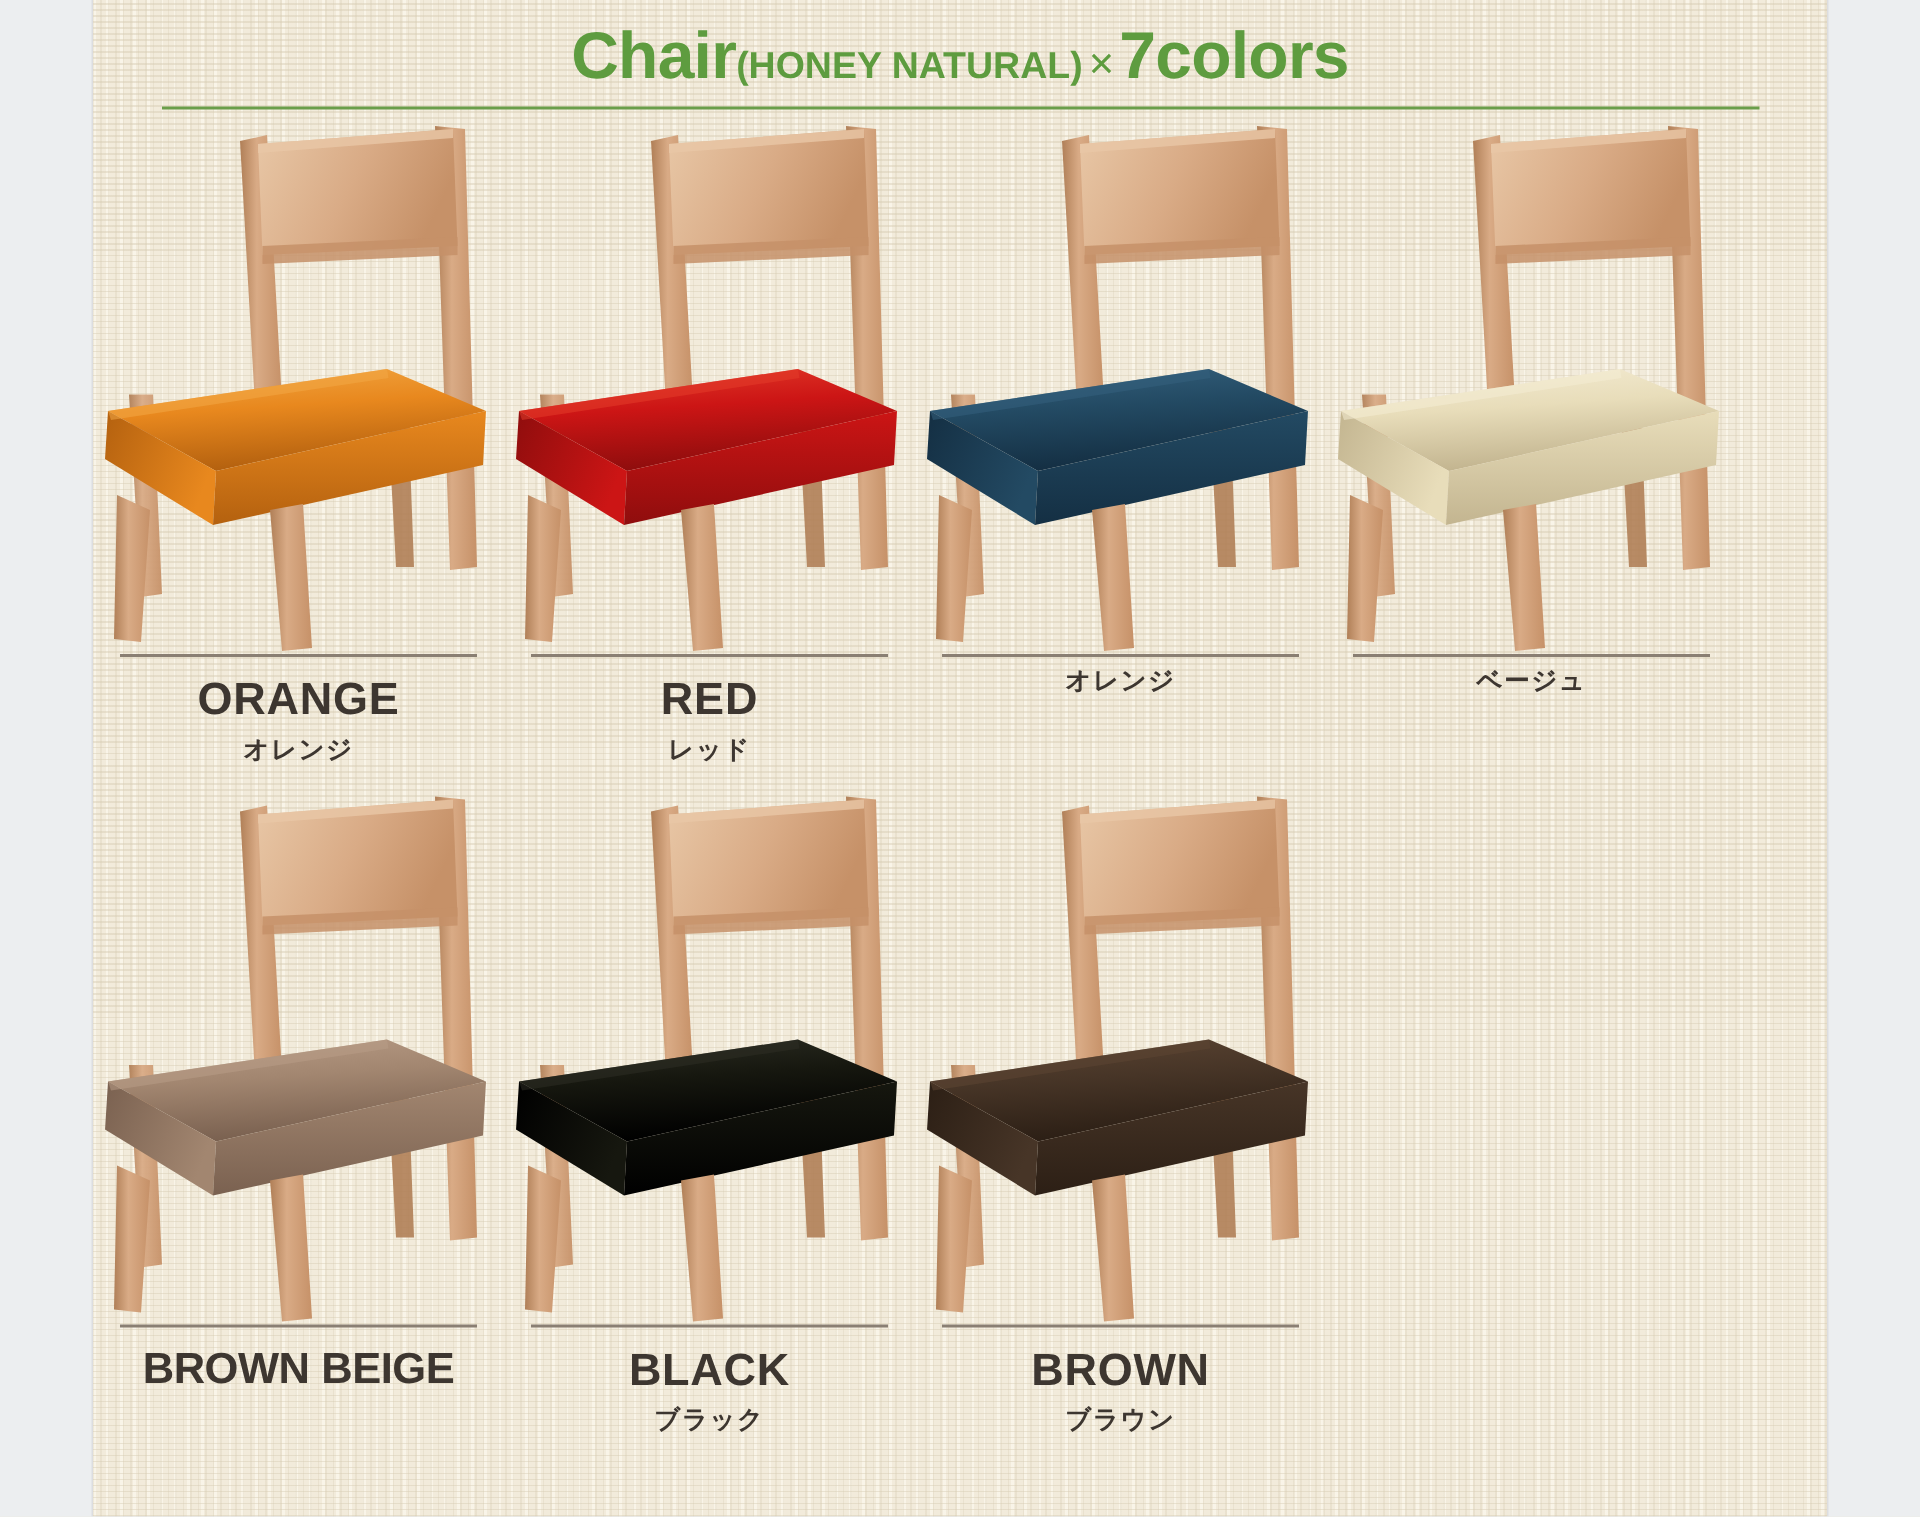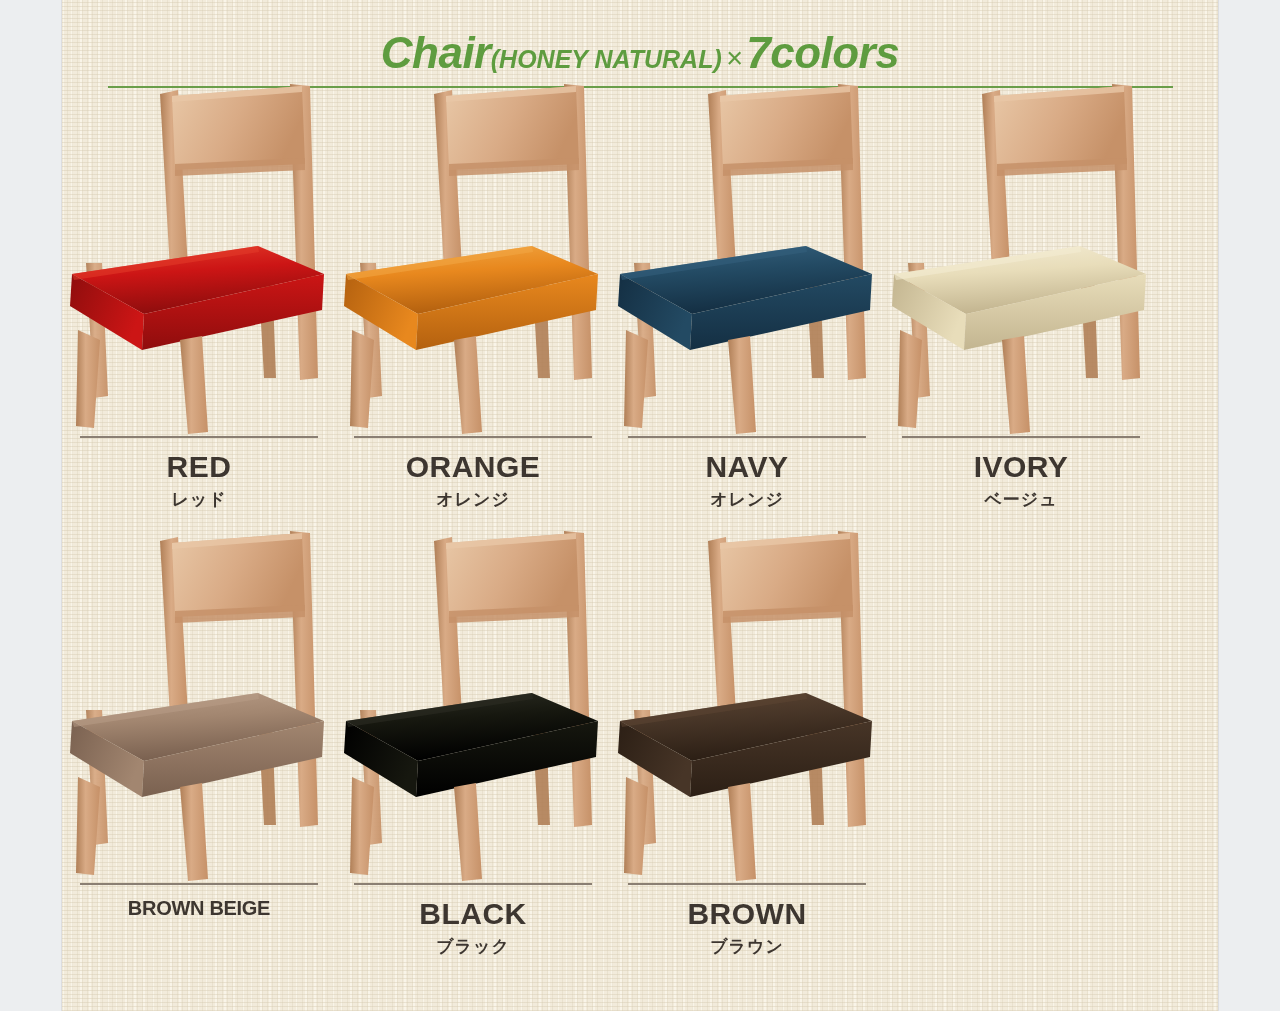--- a/index.html
+++ b/index.html
@@ -20,21 +20,21 @@
     left:62px; top:0;
     width:1156px; height:1011px;
     background-color:#f2ebdb;
     background-image:
       repeating-linear-gradient(0deg,   rgba(214,203,178,.45) 0 1px, rgba(0,0,0,0) 1px 4px),
       repeating-linear-gradient(90deg,  rgba(214,203,178,.30) 0 1px, rgba(0,0,0,0) 1px 5px),
       repeating-linear-gradient(90deg,  rgba(255,252,243,.55) 0 2px, rgba(0,0,0,0) 2px 9px);
     box-shadow: -1px 0 0 #dcdde0, 1px 0 0 #dcdde0;
   }
   
-  .header { position:absolute; left:0; top:16px; width:923px; height:74px;font-style:italic; }
+  .header { position:absolute; left:0; top:1px; width:923px; height:74px; }
   .title {
     position:absolute; left:0; top:12px; width:1156px;
     text-align:center; white-space:nowrap;
     color:#5e9c3f; font-weight:bold; letter-spacing:-.5px;
   }
   .t-main { font-size:44px; }
   .t-sub  { font-size:25px; letter-spacing:0px; }
   .t-x    { font-size:29px; font-weight:normal; padding:0 4px; }
   .t-cnt  { font-size:44px; }
   .head-rule {
@@ -47,21 +47,21 @@
   .row2 { top:525px; height:425px; }
   .cell { width:274px; position:relative; }
   .chair-area { position:relative; height:358px; }
   .label-block { position:relative; margin:0 18px; }
   .sep { height:2px; background:#8a7f73; width:100%; }
   .name {
     text-align:center; color:#3d3630;
     font-size:30px; font-weight:bold; letter-spacing:.5px;
     margin-top:12px; white-space:nowrap;
   }
-  .name.long { font-size:20px; letter-spacing:-.3px; }
+  .name.long { font-size:29px; letter-spacing:-.3px; }
   .name-jp {
     text-align:center; color:#3d3630;
     font-size:17px; font-weight:bold; letter-spacing:1px;
     margin-top:4px; white-space:nowrap;
   }
   
   .chair { position:absolute; left:0; top:0; width:274px; height:358px; }
   .chair svg { display:block; width:274px; height:358px; }
 </style>
 </head>
@@ -76,20 +76,82 @@
       </div>
       <div class="head-rule"></div>
     </div>
 
     <div class="row row1" id="row1">
 <div class="cell">
   <div class="chair-area">
     <div class="chair">
 <svg viewBox="0 0 274 358" xmlns="http://www.w3.org/2000/svg">
   <defs>
+    <linearGradient id="seatc1" x1="0" y1="0" x2="0.25" y2="1">
+      <stop offset="0%" stop-color="#f2a845"></stop>
+      <stop offset="45%" stop-color="#e8881e"></stop>
+      <stop offset="100%" stop-color="#b4610f"></stop>
+    </linearGradient>
+    <linearGradient id="frontc1" x1="0" y1="0" x2="0" y2="1">
+      <stop offset="0%" stop-color="#e8881e"></stop>
+      <stop offset="100%" stop-color="#b4610f"></stop>
+    </linearGradient>
+    <linearGradient id="sidec1" x1="0" y1="0" x2="1" y2="0.4">
+      <stop offset="0%" stop-color="#b4610f"></stop>
+      <stop offset="100%" stop-color="#e8881e"></stop>
+    </linearGradient>
+    <linearGradient id="panelc1" x1="0" y1="0" x2="1" y2="0.3">
+      <stop offset="0%" stop-color="#e8c7a6"></stop>
+      <stop offset="55%" stop-color="#d9ab86"></stop>
+      <stop offset="100%" stop-color="#c69168"></stop>
+    </linearGradient>
+    <linearGradient id="postc1" x1="0" y1="0" x2="1" y2="0">
+      <stop offset="0%" stop-color="#b07f57"></stop>
+      <stop offset="40%" stop-color="#d9ab86"></stop>
+      <stop offset="100%" stop-color="#c69168"></stop>
+    </linearGradient>
+  </defs>
+
+  <path d="M24,185 L40,185 L46,318 L32,320 Z" fill="url(#postc1)" opacity="0.95"></path>
+
+  <path d="M196,190 L210,192 L214,300 L202,300 Z" fill="#b07f57" opacity="0.9"></path>
+
+  <path d="M98,16 L116,12 L126,190 L108,192 Z" fill="url(#postc1)"></path>
+
+  <path d="M228,6 L248,8 L256,300 L238,302 Z" fill="url(#postc1)"></path>
+
+  <path d="M110,18 L240,8 L243,86 L113,92 Z" fill="url(#panelc1)"></path>
+  <path d="M110,18 L240,8 L240,14 L110,24 Z" fill="#e8c7a6" opacity="0.8"></path>
+  <path d="M113,86 L243,80 L243,92 L113,98 Z" fill="#c69168" opacity="0.85"></path>
+
+  <path d="M10,196 L196,168 L262,196 L82,236 Z" fill="url(#seatc1)"></path>
+
+  <path d="M10,196 L82,236 L80,272 L8,228 Z" fill="url(#sidec1)"></path>
+
+  <path d="M82,236 L262,196 L260,232 L80,272 Z" fill="url(#frontc1)"></path>
+
+  <path d="M10,196 L196,168 L197,174 L12,202 Z" fill="#f2a845" opacity="0.55"></path>
+
+  <path d="M16,252 L38,262 L32,350 L14,348 Z" fill="url(#postc1)"></path>
+
+  <path d="M118,262 L140,258 L146,354 L126,356 Z" fill="url(#postc1)"></path>
+</svg>
+            </div>
+  </div>
+  <div class="label-block">
+    <div class="sep"></div>
+    <div class="name">ORANGE</div>
+    <div class="name-jp">オレンジ</div>
+  </div>
+</div>
+<div class="cell">
+  <div class="chair-area">
+    <div class="chair">
+<svg viewBox="0 0 274 358" xmlns="http://www.w3.org/2000/svg">
+  <defs>
     <linearGradient id="seatc0" x1="0" y1="0" x2="0.25" y2="1">
       <stop offset="0%" stop-color="#e33c2a"></stop>
       <stop offset="45%" stop-color="#cc1515"></stop>
       <stop offset="100%" stop-color="#8f0d0d"></stop>
     </linearGradient>
     <linearGradient id="frontc0" x1="0" y1="0" x2="0" y2="1">
       <stop offset="0%" stop-color="#cc1515"></stop>
       <stop offset="100%" stop-color="#8f0d0d"></stop>
     </linearGradient>
     <linearGradient id="sidec0" x1="0" y1="0" x2="1" y2="0.4">
@@ -138,82 +200,20 @@
     <div class="sep"></div>
     <div class="name">RED</div>
     <div class="name-jp">レッド</div>
   </div>
 </div>
 <div class="cell">
   <div class="chair-area">
     <div class="chair">
 <svg viewBox="0 0 274 358" xmlns="http://www.w3.org/2000/svg">
   <defs>
-    <linearGradient id="seatc1" x1="0" y1="0" x2="0.25" y2="1">
-      <stop offset="0%" stop-color="#f2a845"></stop>
-      <stop offset="45%" stop-color="#e8881e"></stop>
-      <stop offset="100%" stop-color="#b4610f"></stop>
-    </linearGradient>
-    <linearGradient id="frontc1" x1="0" y1="0" x2="0" y2="1">
-      <stop offset="0%" stop-color="#e8881e"></stop>
-      <stop offset="100%" stop-color="#b4610f"></stop>
-    </linearGradient>
-    <linearGradient id="sidec1" x1="0" y1="0" x2="1" y2="0.4">
-      <stop offset="0%" stop-color="#b4610f"></stop>
-      <stop offset="100%" stop-color="#e8881e"></stop>
-    </linearGradient>
-    <linearGradient id="panelc1" x1="0" y1="0" x2="1" y2="0.3">
-      <stop offset="0%" stop-color="#e8c7a6"></stop>
-      <stop offset="55%" stop-color="#d9ab86"></stop>
-      <stop offset="100%" stop-color="#c69168"></stop>
-    </linearGradient>
-    <linearGradient id="postc1" x1="0" y1="0" x2="1" y2="0">
-      <stop offset="0%" stop-color="#b07f57"></stop>
-      <stop offset="40%" stop-color="#d9ab86"></stop>
-      <stop offset="100%" stop-color="#c69168"></stop>
-    </linearGradient>
-  </defs>
-
-  <path d="M24,185 L40,185 L46,318 L32,320 Z" fill="url(#postc1)" opacity="0.95"></path>
-
-  <path d="M196,190 L210,192 L214,300 L202,300 Z" fill="#b07f57" opacity="0.9"></path>
-
-  <path d="M98,16 L116,12 L126,190 L108,192 Z" fill="url(#postc1)"></path>
-
-  <path d="M228,6 L248,8 L256,300 L238,302 Z" fill="url(#postc1)"></path>
-
-  <path d="M110,18 L240,8 L243,86 L113,92 Z" fill="url(#panelc1)"></path>
-  <path d="M110,18 L240,8 L240,14 L110,24 Z" fill="#e8c7a6" opacity="0.8"></path>
-  <path d="M113,86 L243,80 L243,92 L113,98 Z" fill="#c69168" opacity="0.85"></path>
-
-  <path d="M10,196 L196,168 L262,196 L82,236 Z" fill="url(#seatc1)"></path>
-
-  <path d="M10,196 L82,236 L80,272 L8,228 Z" fill="url(#sidec1)"></path>
-
-  <path d="M82,236 L262,196 L260,232 L80,272 Z" fill="url(#frontc1)"></path>
-
-  <path d="M10,196 L196,168 L197,174 L12,202 Z" fill="#f2a845" opacity="0.55"></path>
-
-  <path d="M16,252 L38,262 L32,350 L14,348 Z" fill="url(#postc1)"></path>
-
-  <path d="M118,262 L140,258 L146,354 L126,356 Z" fill="url(#postc1)"></path>
-</svg>
-            </div>
-  </div>
-  <div class="label-block">
-    <div class="sep"></div>
-    <div class="name">ORANGE</div>
-    <div class="name-jp">オレンジ</div>
-  </div>
-</div>
-<div class="cell">
-  <div class="chair-area">
-    <div class="chair">
-<svg viewBox="0 0 274 358" xmlns="http://www.w3.org/2000/svg">
-  <defs>
     <linearGradient id="seatc2" x1="0" y1="0" x2="0.25" y2="1">
       <stop offset="0%" stop-color="#35617e"></stop>
       <stop offset="45%" stop-color="#234a63"></stop>
       <stop offset="100%" stop-color="#142f43"></stop>
     </linearGradient>
     <linearGradient id="frontc2" x1="0" y1="0" x2="0" y2="1">
       <stop offset="0%" stop-color="#234a63"></stop>
       <stop offset="100%" stop-color="#142f43"></stop>
     </linearGradient>
     <linearGradient id="sidec2" x1="0" y1="0" x2="1" y2="0.4">
@@ -253,21 +253,20 @@
   <path d="M10,196 L196,168 L197,174 L12,202 Z" fill="#35617e" opacity="0.55"></path>
 
   <path d="M16,252 L38,262 L32,350 L14,348 Z" fill="url(#postc2)"></path>
 
   <path d="M118,262 L140,258 L146,354 L126,356 Z" fill="url(#postc2)"></path>
 </svg>
             </div>
   </div>
   <div class="label-block">
     <div class="sep"></div>
-    <div class="name">NAVY</div>
     <div class="name-jp">オレンジ</div>
   </div>
 </div>
 <div class="cell">
   <div class="chair-area">
     <div class="chair">
 <svg viewBox="0 0 274 358" xmlns="http://www.w3.org/2000/svg">
   <defs>
     <linearGradient id="seatc3" x1="0" y1="0" x2="0.25" y2="1">
       <stop offset="0%" stop-color="#f4ecd4"></stop>
@@ -315,21 +314,20 @@
   <path d="M10,196 L196,168 L197,174 L12,202 Z" fill="#f4ecd4" opacity="0.55"></path>
 
   <path d="M16,252 L38,262 L32,350 L14,348 Z" fill="url(#postc3)"></path>
 
   <path d="M118,262 L140,258 L146,354 L126,356 Z" fill="url(#postc3)"></path>
 </svg>
             </div>
   </div>
   <div class="label-block">
     <div class="sep"></div>
-    <div class="name">IVORY</div>
     <div class="name-jp">ベージュ</div>
   </div>
 </div>
       </div>
     <div class="row row2" id="row2">
 <div class="cell">
   <div class="chair-area">
     <div class="chair">
 <svg viewBox="0 0 274 358" xmlns="http://www.w3.org/2000/svg">
   <defs>

